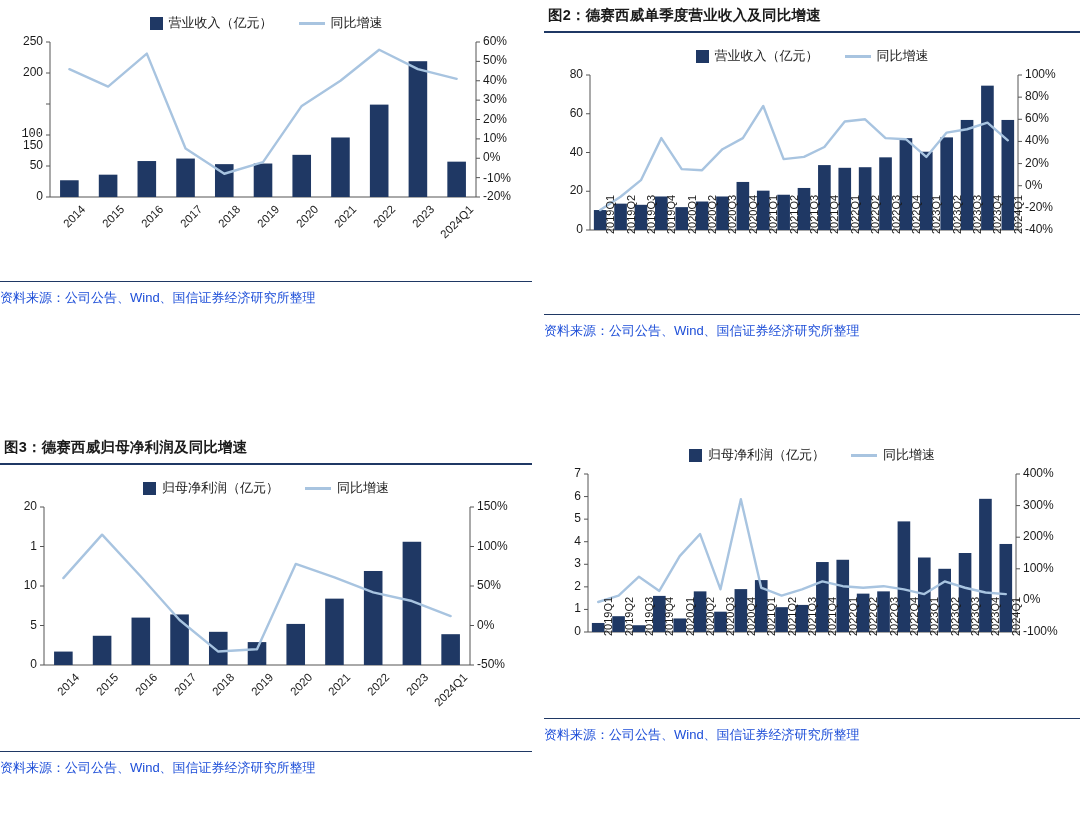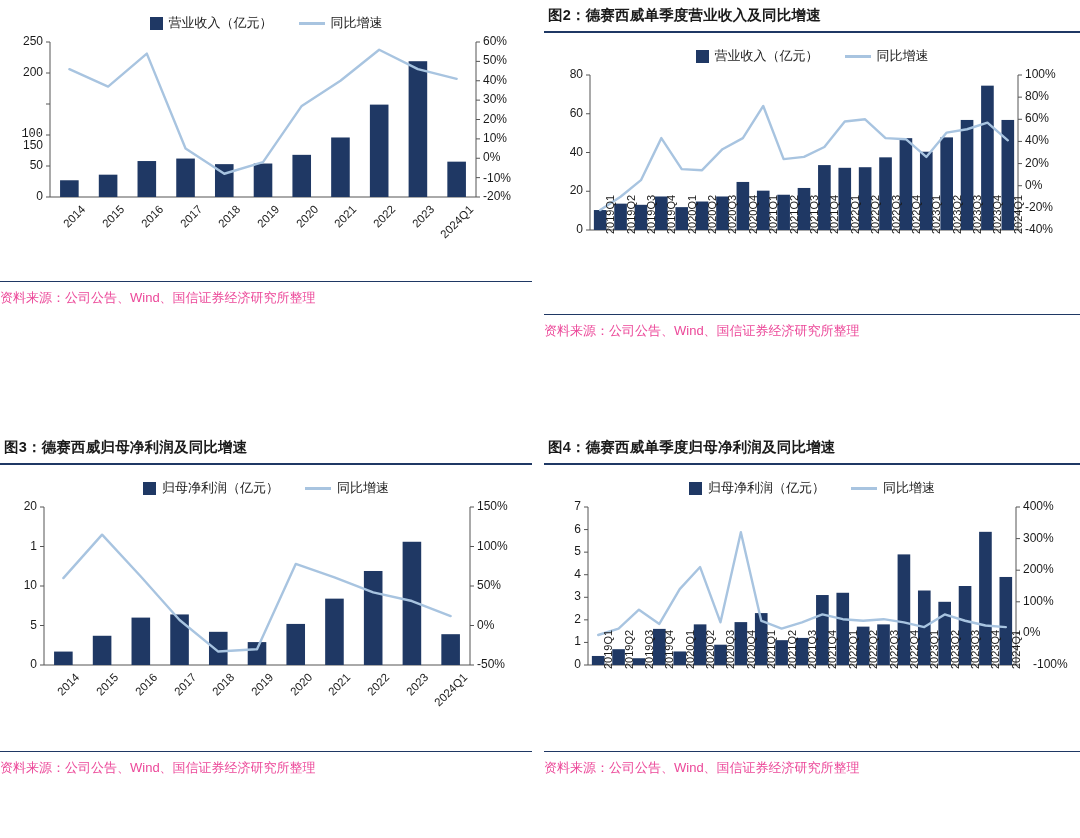--- a/index.html
+++ b/index.html
@@ -17,21 +17,21 @@
   .p4{left:544px;top:432px;width:536px;height:406px;}
 
   .panel-title{
     font-size:14.5px;font-weight:bold;color:#1a1a1a;
     padding:6px 0 6px 4px;
     border-bottom:2px solid #1f3864;
     letter-spacing:0.2px;
     white-space:nowrap;
   }
   .source{
-    font-size:13px;color:#ec4899;
+    font-size:13px;color:#1d4ed8;
     border-top:1.5px solid #1f3864;
     padding-top:7px;margin-top:4px;
     white-space:nowrap;
   }
   .chart-area{position:relative;}
 
   .legend{
     display:flex;justify-content:center;align-items:center;
     gap:26px;font-size:13px;margin-top:14px;
   }
@@ -294,21 +294,20 @@
           <div class="xlab" style="left: 284.455px; width: 60px; top: 174px;">2021</div>
           <div class="xlab" style="left: 323.182px; width: 60px; top: 174px;">2022</div>
           <div class="xlab" style="left: 361.909px; width: 60px; top: 174px;">2023</div>
           <div class="xlab" style="left: 400.636px; width: 60px; top: 174px;">2024Q1</div>
         </div>
     </div>
     <div class="source">资料来源：公司公告、Wind、国信证券经济研究所整理</div>
   </div>
 
   <div class="panel p4">
-    <div class="panel-title">图4：德赛西威单季度归母净利润及同比增速</div>
     <div class="chart-area">
       <div class="legend">
         <span class="legend-item">
           <span class="lg-bar"></span>
           <span>归母净利润（亿元）</span>
         </span>
         <span class="legend-item">
           <span class="lg-line"></span>
           <span>同比增速</span>
         </span>
@@ -356,21 +355,21 @@
             <path d="M54.19 137.98 L74.57 131.66 L94.95 112.70 L115.33 126.92 L135.71 92.16 L156.10 70.04 L176.48 125.34 L196.86 35.28 L217.24 123.76 L237.62 131.66 L258.00 125.34 L278.38 117.44 L298.76 122.18 L319.14 123.76 L339.52 122.18 L359.90 125.34 L380.29 130.08 L400.67 117.44 L421.05 123.76 L441.43 128.50 L461.81 130.08" fill="none" stroke="#a8c4e0" stroke-width="2.4" stroke-linejoin="round" stroke-linecap="round"></path>
           </svg>
           <div class="axis-label ylab-left" style="left: 0px; width: 37px; top: 160px;">0</div>
           <div class="axis-label ylab-left" style="left: 0px; width: 37px; top: 137.429px;">1</div>
           <div class="axis-label ylab-left" style="left: 0px; width: 37px; top: 114.857px;">2</div>
           <div class="axis-label ylab-left" style="left: 0px; width: 37px; top: 92.2857px;">3</div>
           <div class="axis-label ylab-left" style="left: 0px; width: 37px; top: 69.7143px;">4</div>
           <div class="axis-label ylab-left" style="left: 0px; width: 37px; top: 47.1429px;">5</div>
           <div class="axis-label ylab-left" style="left: 0px; width: 37px; top: 24.5714px;">6</div>
           <div class="axis-label ylab-left" style="left: 0px; width: 37px; top: 2px;">7</div>
-          <div class="axis-label ylab-right" style="left: 479px; top: 160px; margin-left: 10px;">-100%</div>
+          <div class="axis-label ylab-right" style="left: 479px; top: 160px;">-100%</div>
           <div class="axis-label ylab-right" style="left: 479px; top: 128.4px;">0%</div>
           <div class="axis-label ylab-right" style="left: 479px; top: 96.8px;">100%</div>
           <div class="axis-label ylab-right" style="left: 479px; top: 65.2px;">200%</div>
           <div class="axis-label ylab-right" style="left: 479px; top: 33.6px;">300%</div>
           <div class="axis-label ylab-right" style="left: 479px; top: 2px;">400%</div>
           <div class="xlab-v" style="left: 58.1905px; top: 172px;">2019Q1</div>
           <div class="xlab-v" style="left: 78.5714px; top: 172px;">2019Q2</div>
           <div class="xlab-v" style="left: 98.9524px; top: 172px;">2019Q3</div>
           <div class="xlab-v" style="left: 119.333px; top: 172px;">2019Q4</div>
           <div class="xlab-v" style="left: 139.714px; top: 172px;">2020Q1</div>

